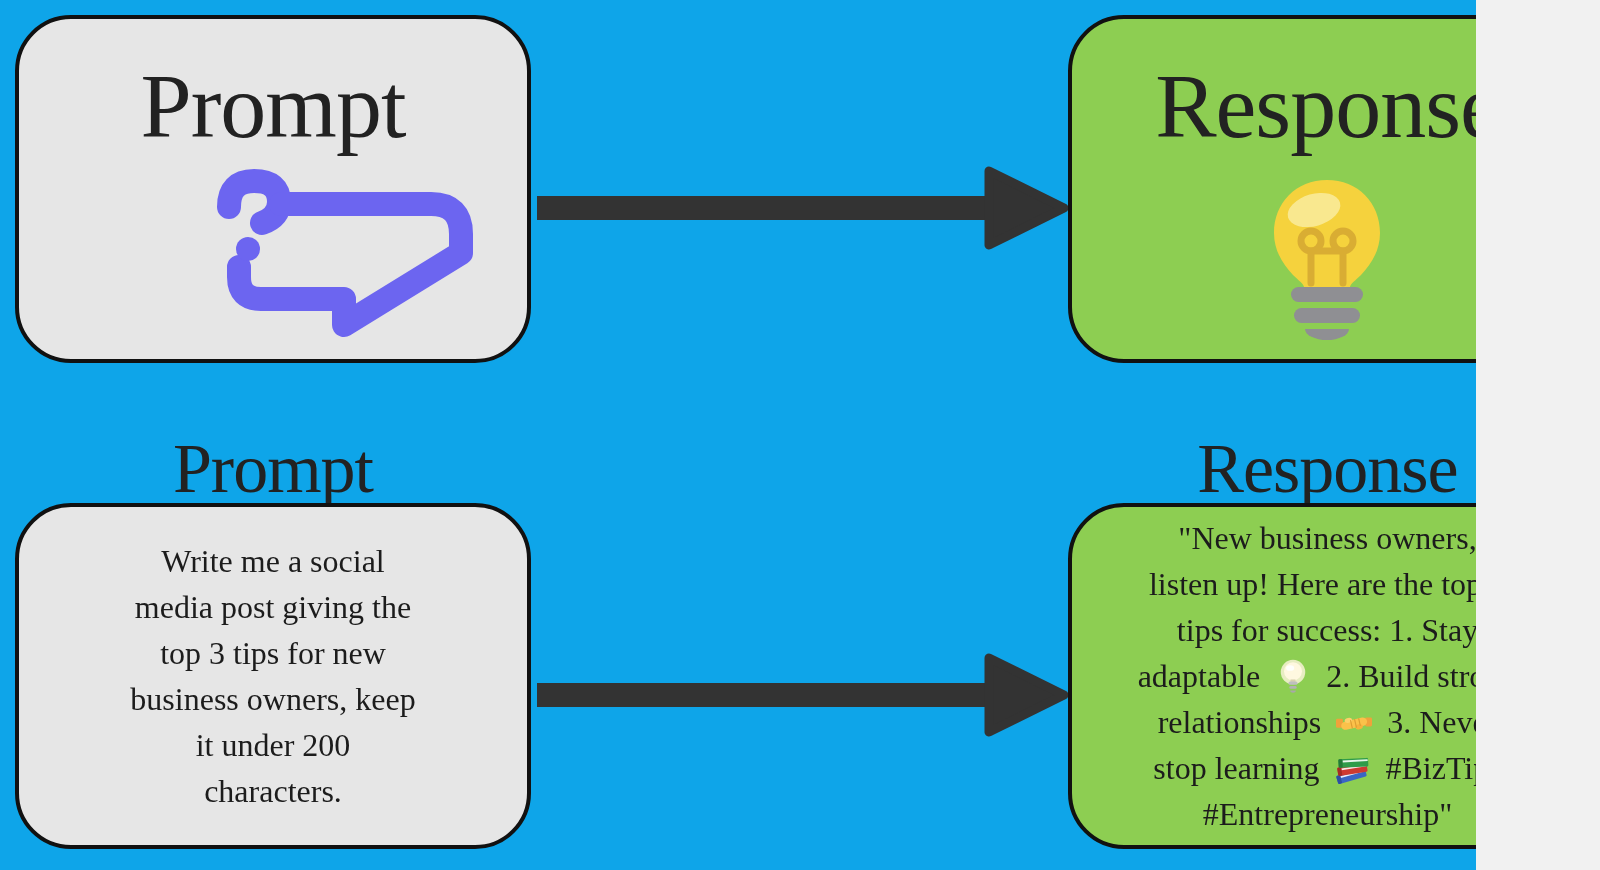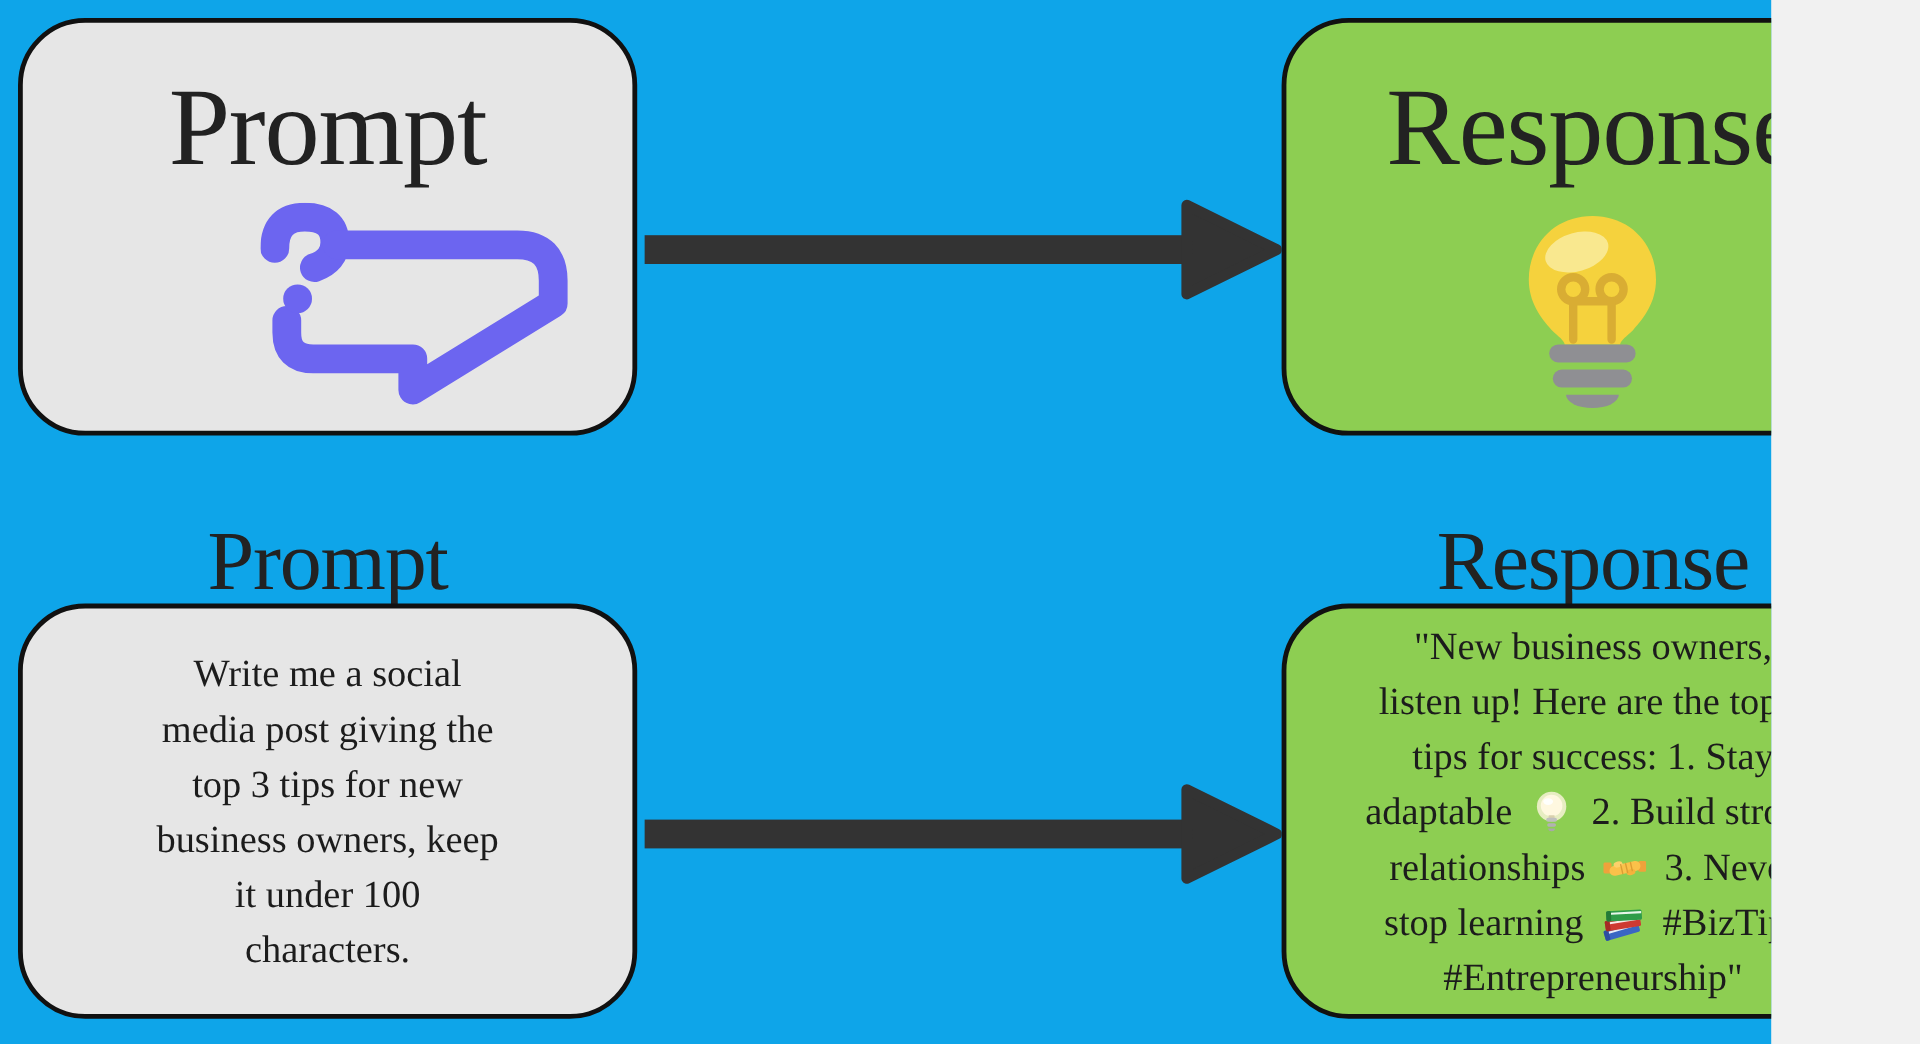--- a/index.html
+++ b/index.html
@@ -114,21 +114,21 @@
   </div>
 
   <div class="section-label" style="left:15px;top:434px;width:516px;">Prompt</div>
 
   <div class="card card-gray" style="left:15px;top:503px;width:516px;height:346px;">
     <div class="body-text prompt-body">
       <div class="inner">Write me a social
 media post giving the
 top 3 tips for new
 business owners, keep
-it under 100
+it under 200
 characters.</div>
     </div>
   </div>
 
   <svg class="arrow-svg" style="left:537px;top:652px;" width="531" height="86" viewBox="0 0 531 86">
     <rect x="0" y="31" width="466" height="24" fill="#333333"></rect>
     <polygon points="452,6 527,43 452,80" fill="#333333" stroke="#333333" stroke-width="9" stroke-linejoin="round"></polygon>
   </svg>
 
   <div class="section-label" style="left:1068px;top:434px;width:519px;">Response</div>

